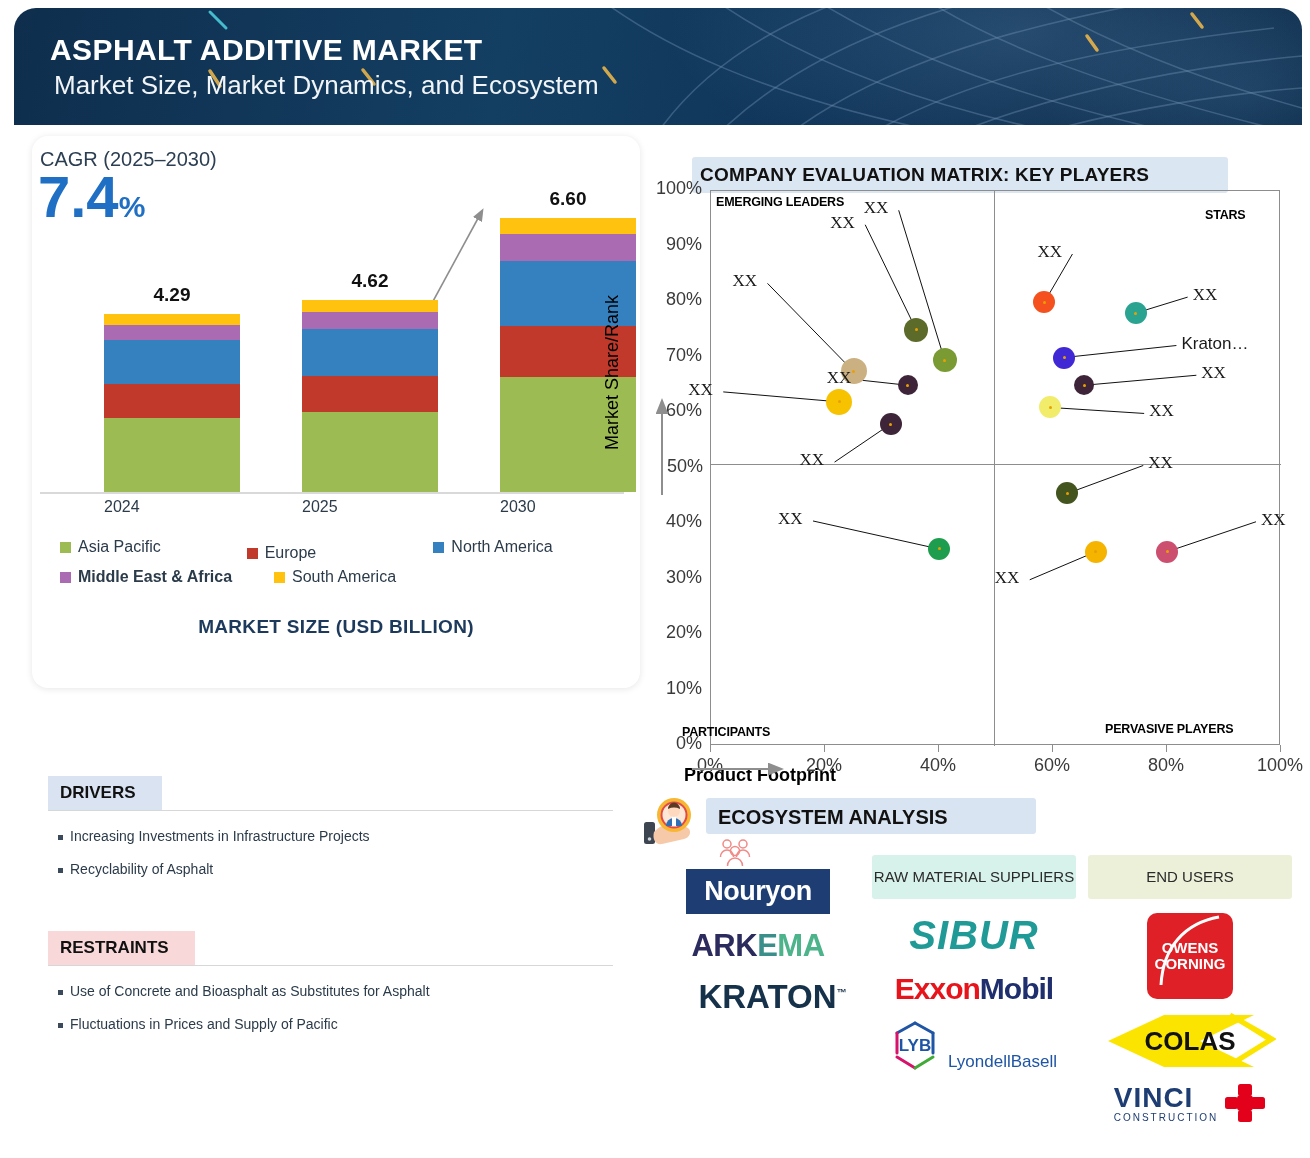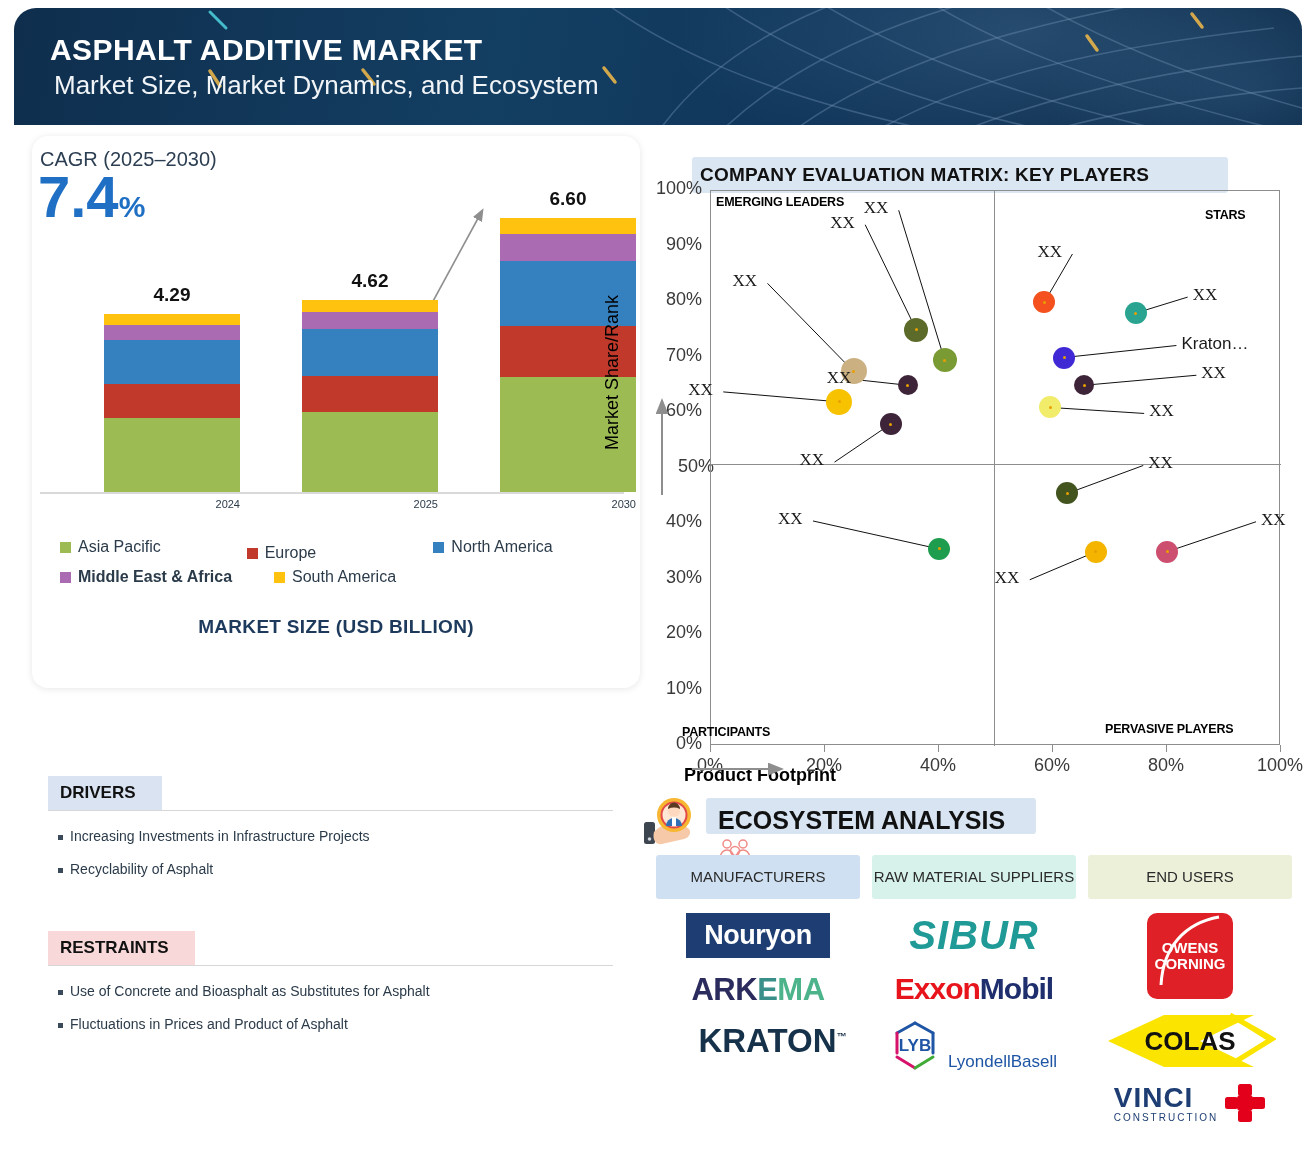--- a/index.html
+++ b/index.html
@@ -59,21 +59,21 @@
   .bar-total {
     position: absolute; width: 136px; text-align: center;
     font-size: 19px; font-weight: bold; color: #111;
   }
   .axis-line {
     position: absolute; left: 8px; top: 356px;
     width: 584px; height: 2px; background: #d9d9d9;
   }
   .x-cat {
     position: absolute; top: 362px; width: 136px;
-    text-align: right; font-size: 11px; color: #2b3b4a;
+    text-align: left; font-size: 16px; color: #2b3b4a;
   }
 
   .legend { position: absolute; left: 28px; top: 396px; width: 560px; }
   .legend-row { display: flex; margin-bottom: 6px; }
   .legend-item { display: flex; align-items: center; font-size: 16px; color: #2b3b4a; }
   .legend-sw { width: 11px; height: 11px; margin-right: 7px; flex: 0 0 auto; }
 
   .axis-title {
     position: absolute; left: 0; top: 480px; width: 608px;
     text-align: center; font-size: 19px; font-weight: bold;
@@ -157,21 +157,21 @@
   }
 
   
   .eco-wrap { position: absolute; left: 640px; top: 790px; width: 660px; height: 368px; }
   .eco-title-band {
     position: absolute; left: 66px; top: 8px; width: 330px; height: 36px;
     background: #d8e4f2; border-radius: 3px;
   }
   .eco-title {
     position: absolute; left: 78px; top: 16px;
-    font-size: 25px; font-weight: bold; color: #111; z-index: 3;
+    font-size: 20px; font-weight: bold; color: #111; z-index: 3;
   }
   .eco-cols { position: absolute; left: 16px; top: 65px; width: 644px; display: flex; gap: 12px; }
   .eco-col-head {
     height: 44px; display: flex; align-items: center; justify-content: center;
     text-align: center; font-size: 15px; color: #2a2a2a; line-height: 1.05;
     border-radius: 3px;
   }
   .eco-col { width: 204px; }
   .eco-logos { margin-top: 14px; display: flex; flex-direction: column; align-items: center; gap: 14px; }
 
@@ -326,21 +326,21 @@
 <div class="matrix-wrap">
   <div class="matrix-title-band"></div>
   <div class="matrix-title">COMPANY EVALUATION MATRIX: KEY PLAYERS</div>
 
   <div id="y-ticks">
       <div class="y-tick" style="left: 2px; top: 583px;">0%</div>
       <div class="y-tick" style="left: 2px; top: 527.5px;">10%</div>
       <div class="y-tick" style="left: 2px; top: 472px;">20%</div>
       <div class="y-tick" style="left: 2px; top: 416.5px;">30%</div>
       <div class="y-tick" style="left: 2px; top: 361px;">40%</div>
-      <div class="y-tick" style="left: 14px; top: 305.5px;">50%</div>
+      <div class="y-tick" style="left: 3px; top: 305.5px;">50%</div>
       <div class="y-tick" style="left: 2px; top: 250px;">60%</div>
       <div class="y-tick" style="left: 2px; top: 194.5px;">70%</div>
       <div class="y-tick" style="left: 2px; top: 139px;">80%</div>
       <div class="y-tick" style="left: 2px; top: 83.5px;">90%</div>
       <div class="y-tick" style="left: 2px; top: 28px;">100%</div>
     </div>
   <div id="x-ticks">
       <div class="x-tick" style="left: 40px; top: 605px;">0%</div>
       <div style="position: absolute; width: 1px; height: 7px; background: rgb(141, 141, 141); left: 70px; top: 595px;"></div>
       <div class="x-tick" style="left: 154px; top: 605px;">20%</div>
@@ -446,21 +446,21 @@
       <div class="dr-li">Increasing Investments in Infrastructure Projects</div>
       <div class="dr-li">Recyclability of Asphalt</div>
     </div>
 </div>
 
 <div class="dr-block" style="left:48px; top:931px; width:565px;">
   <div class="dr-tag rst">RESTRAINTS</div>
   <div class="dr-rule"></div>
   <div class="dr-list" id="restraints-list">
       <div class="dr-li">Use of Concrete and Bioasphalt as Substitutes for Asphalt</div>
-      <div class="dr-li">Fluctuations in Prices and Product of Asphalt</div>
+      <div class="dr-li">Fluctuations in Prices and Supply of Pacific</div>
     </div>
 </div>
 
 <div class="eco-wrap">
   <svg width="54" height="56" viewBox="0 0 54 56" style="position:absolute;left:4px;top:6px;z-index:3">
     <rect x="0" y="26" width="11" height="22" rx="2.5" fill="#3c4550"></rect>
     <circle cx="5.5" cy="43" r="1.8" fill="#cfd6dd"></circle>
     <path d="M10,36 C18,26 34,26 44,32 C48,35 46,42 40,43 L18,48 C12,49 8,44 10,36 Z" fill="#f6c9a8"></path>
     <circle cx="30" cy="19" r="17" fill="#f7b733"></circle>
     <circle cx="30" cy="19" r="13.5" fill="#e24a4a"></circle>
@@ -469,21 +469,20 @@
     <rect x="28" y="20" width="4" height="10" fill="#ffffff"></rect>
     <circle cx="30" cy="15" r="6" fill="#ffd9bf"></circle>
     <path d="M24,13 a6,6.5 0 0 1 12,0 a9,5 0 0 0 -12,0 z" fill="#5a3a22"></path>
   </svg>
   <div class="eco-title-band"></div>
   <div class="eco-title">ECOSYSTEM ANALYSIS</div>
 
   <div class="eco-cols">
 
     <div class="eco-col">
-      <div class="eco-col-head" style="background:#cfe0f2;">MANUFACTURERS</div>
       <div class="eco-logos">
         <div class="logo-nouryon">Nouryon</div>
         <div class="logo-arkema"><span class="a">ARK</span><span class="b">E</span><span class="c">MA</span></div>
         <div class="logo-kraton"><span>KRATON</span><sup>™</sup></div>
       </div>
     </div>
 
     <div class="eco-col">
       <div class="eco-col-head" style="background:#d6f2ea;">RAW MATERIAL SUPPLIERS</div>
       <div class="eco-logos">

